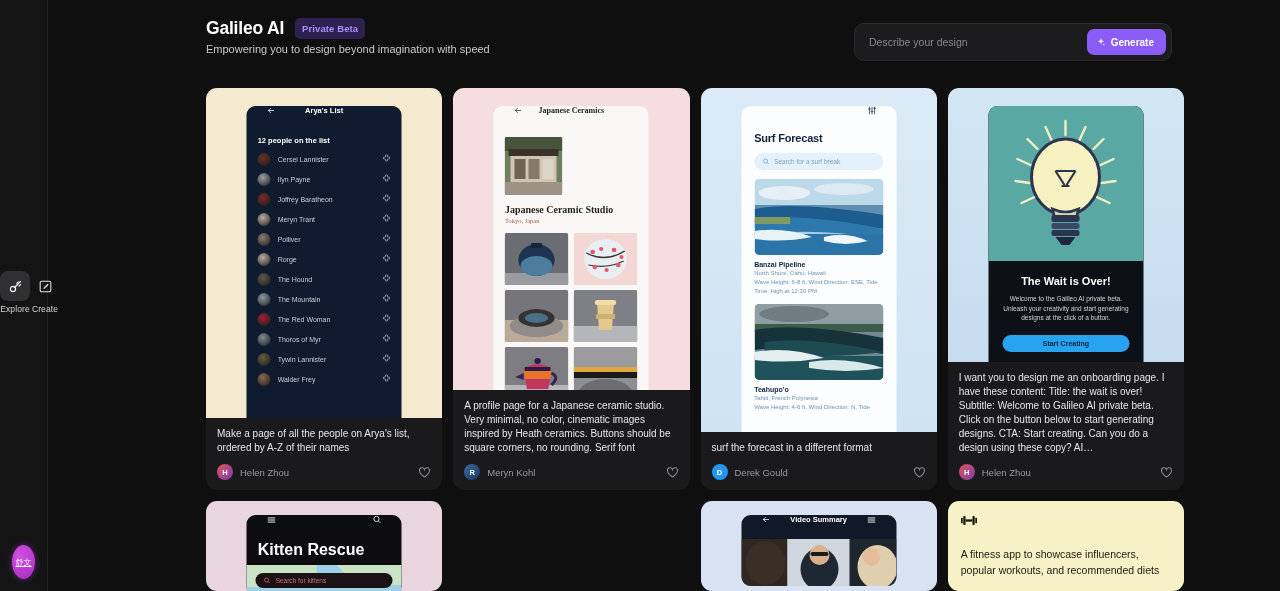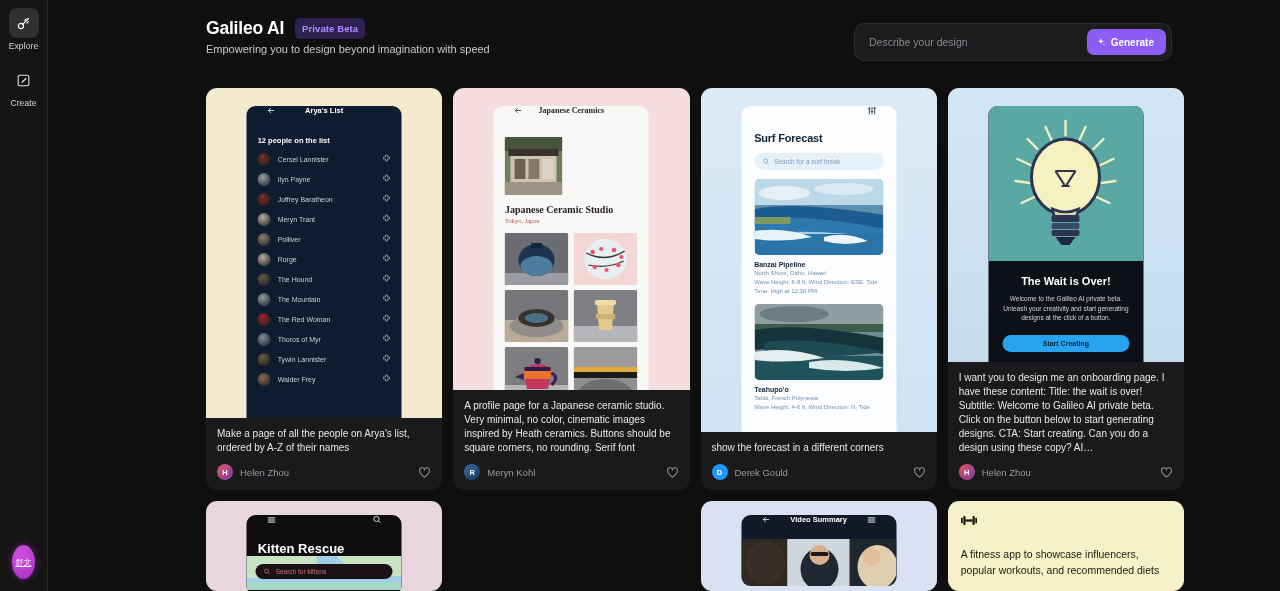--- a/index.html
+++ b/index.html
@@ -9,21 +9,21 @@
     font-family: "Liberation Sans", sans-serif;
     overflow: hidden;
   }
   body { display: flex; }
 
   
   #sidebar {
     width: 48px; height: 591px;
     background: #141415;
     border-right: 1px solid #242426;
-    display: flex; flex-direction: column; align-items: center;
+    display: flex; flex-direction: row; align-items: center;
     padding-top: 8px;
     flex: 0 0 48px;
     position: relative;
   }
   .nav-item {
     width: 48px; display: flex; flex-direction: column; align-items: center;
     margin-bottom: 14px; cursor: pointer;
   }
   .nav-icon {
     width: 30px; height: 30px; border-radius: 8px;
@@ -159,21 +159,21 @@
   .ob-p { text-align: center; font-size: 6.5px; line-height: 9.5px; color: #cfd6e0; padding: 7px 14px 0; }
   .ob-cta {
     margin: 12px 14px 0; height: 17px; border-radius: 9px; background: #27a3ef;
     color: #06263c; font-size: 7px; font-weight: 700;
     display: flex; align-items: center; justify-content: center;
   }
 
   
   #card-kitten .card-art { background: #e8d5dd; height: 90px; }
   #card-kitten .phone { top: 14px; background: #0d0d0f; height: 80px; color: #fff; }
-  .kit-title { font-size: 13px; font-weight: 700; padding: 2px 11px 0; }
+  .kit-title { font-size: 16px; font-weight: 700; padding: 2px 11px 6px; }
   .kit-map { height: 34px; background: linear-gradient(180deg,#b9dcc0,#8fc3e0); position: relative; }
   .kit-search {
     position: absolute; left: 9px; right: 9px; top: 8px; height: 15px; border-radius: 8px;
     background: #1a1214; display: flex; align-items: center; gap: 5px; padding: 0 8px;
     font-size: 6.5px; color: #d0737f;
   }
 
   #card-video .card-art { background: #d9e2f2; height: 81px; }
   #card-video .phone { top: 14px; background: #111827; height: 71px; color: #fff; }
   .vid-strip { height: 47px; position: relative; overflow: hidden; background: #2a3a4d; }
@@ -512,21 +512,21 @@
               <path d="M0 48 q35 -6 70 6 q-35 6 -70 2 Z" fill="#e4eeee"></path>
               <path d="M55 58 q35 -6 75 6 q-38 6 -75 0 Z" fill="#d9e8e8"></path>
             </svg>
           </div>
           <div class="surf-name">Teahupo'o</div>
           <div class="surf-loc">Tahiti, French Polynesia</div>
           <div class="surf-det">Wave Height: 4-6 ft, Wind Direction: N, Tide</div>
         </div>
       </div>
       <div class="card-meta">
-        <div class="card-prompt">show the forecast in a different corners</div>
+        <div class="card-prompt">surf the forecast in a different format</div>
         <div class="card-author-row">
           <div class="author-avatar" style="background:#2196f3">D</div>
           <div class="author-name">Derek Gould</div>
           <div class="heart">
             <svg viewBox="0 0 24 24" fill="none" stroke="#8b8b90" stroke-width="2">
                 <path d="M12 20.5 C6 16 3 12.8 3 9.2 A4.2 4.2 0 0 1 12 6.6 A4.2 4.2 0 0 1 21 9.2 C21 12.8 18 16 12 20.5 Z"></path>
               </svg>
           </div>
         </div>
       </div>

